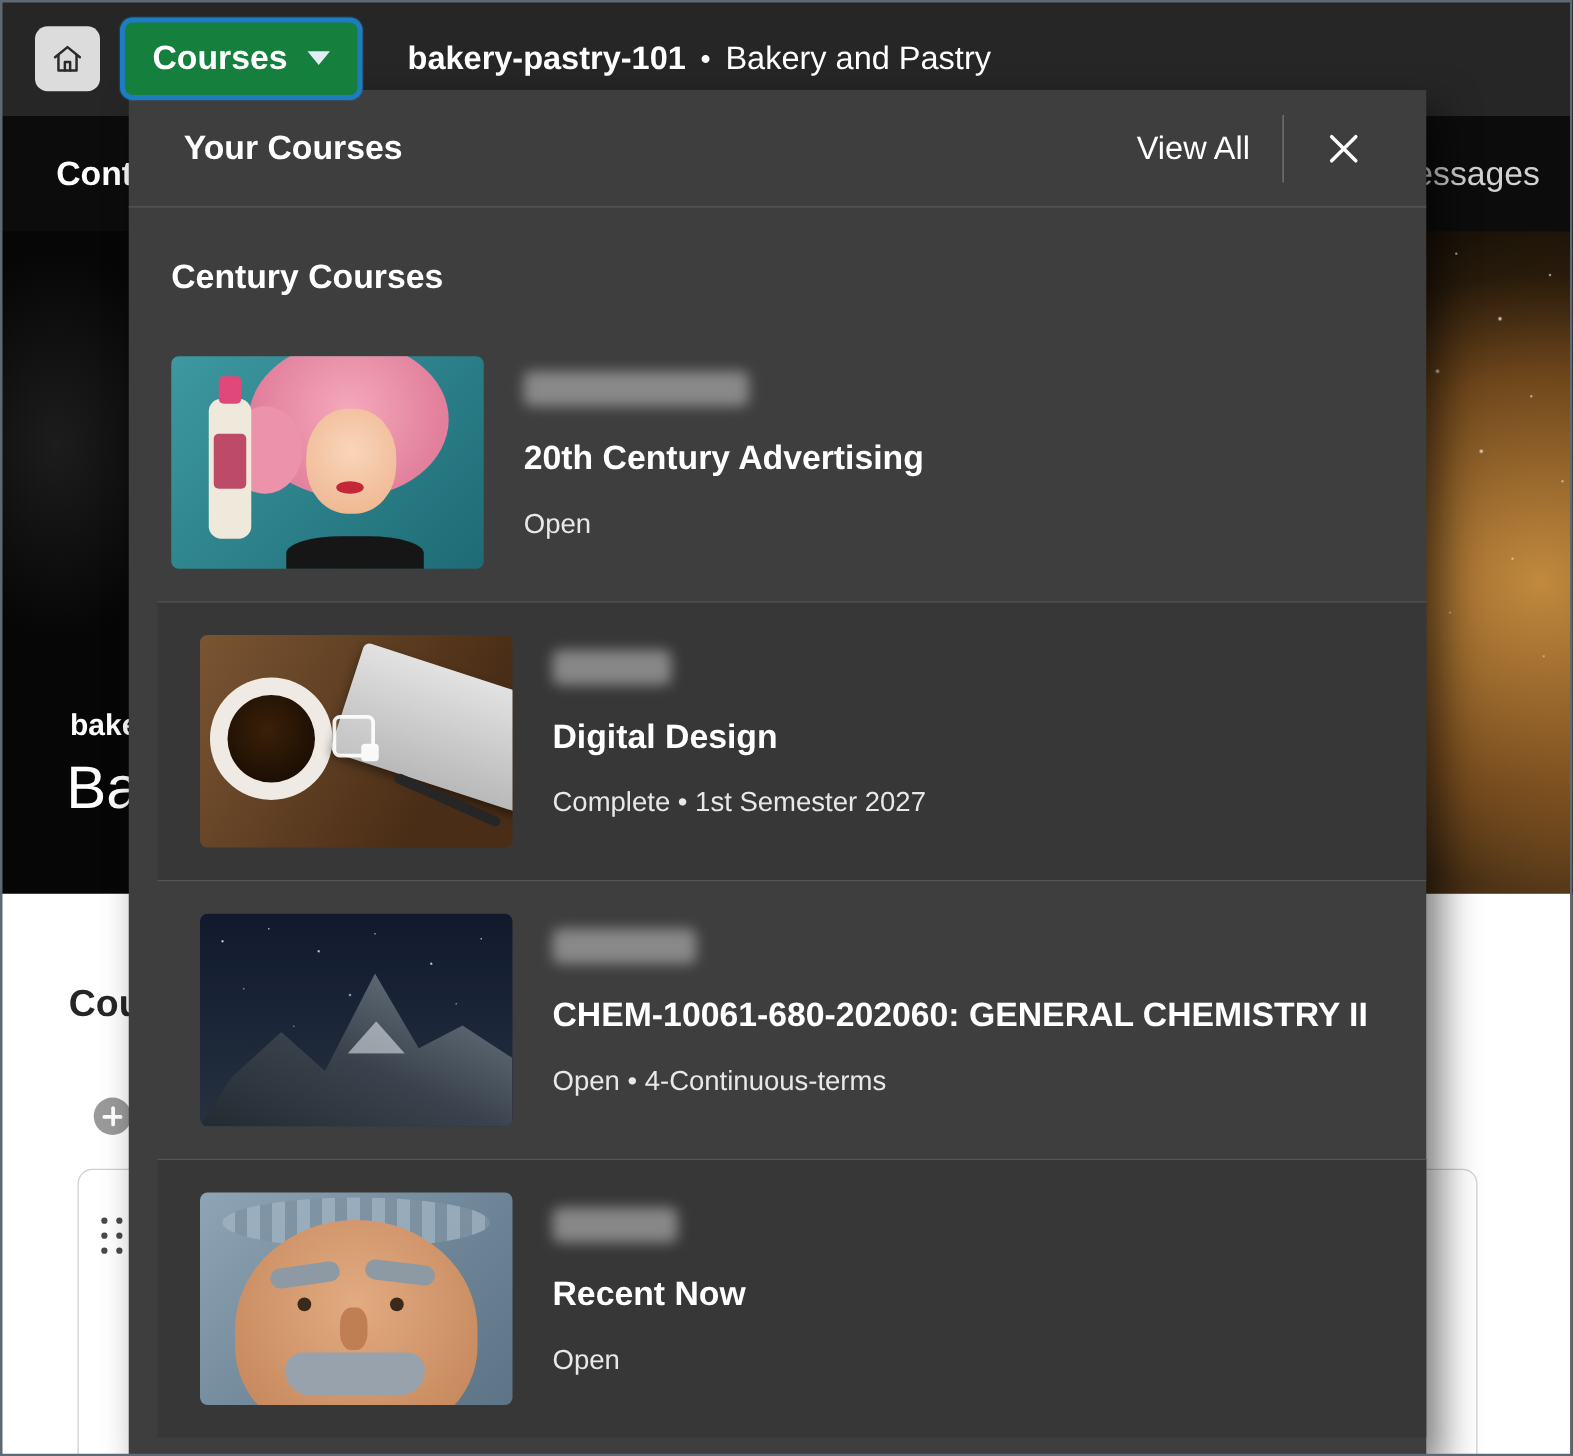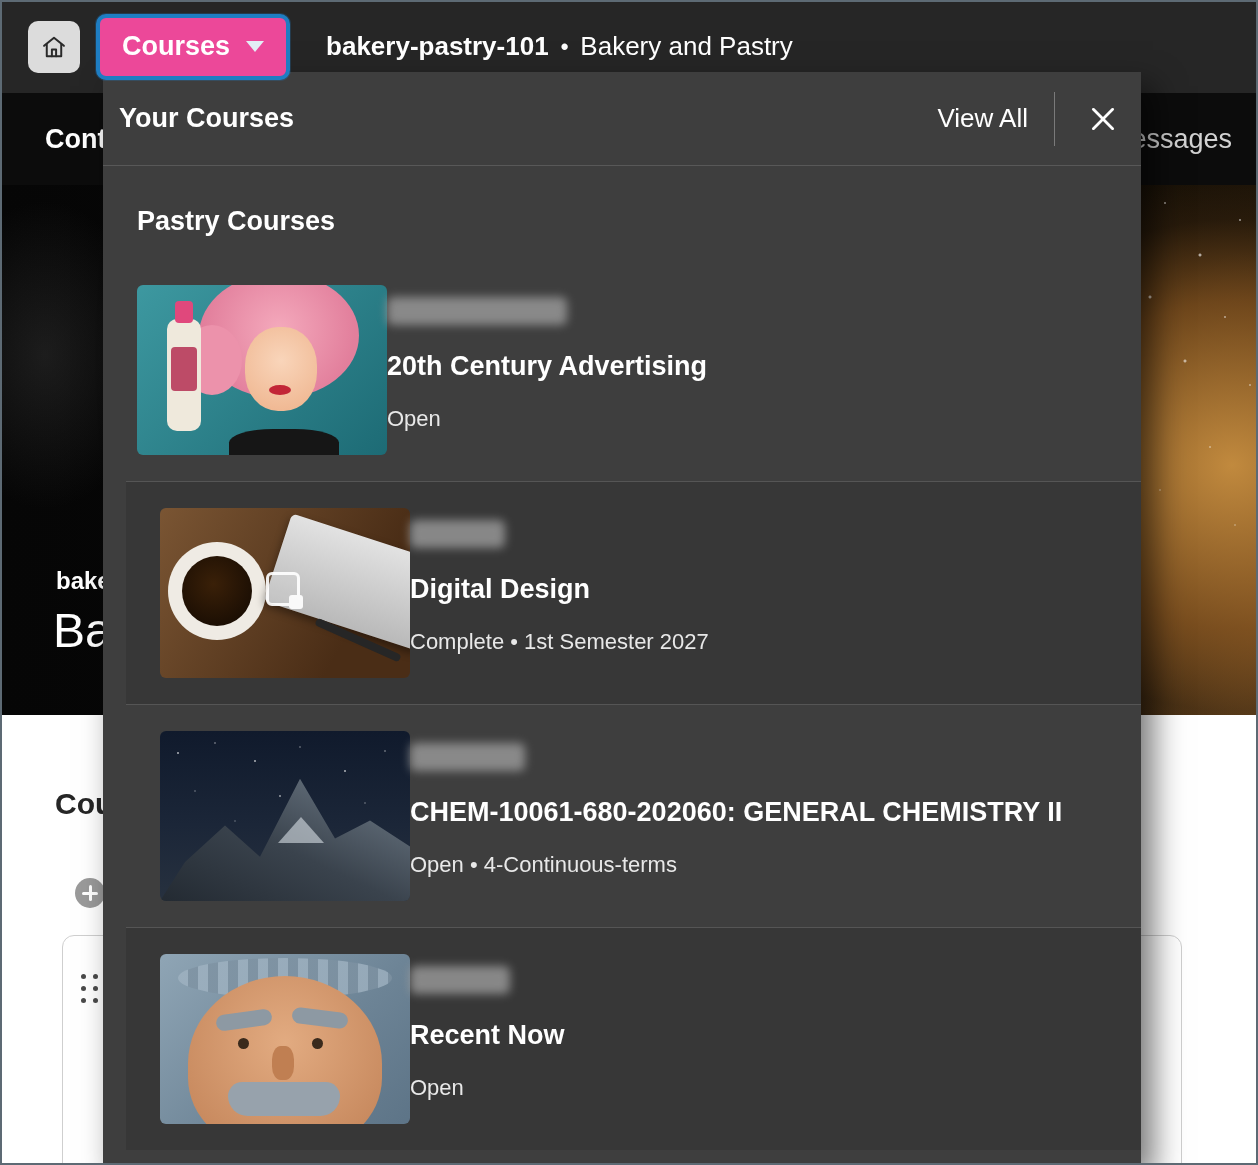--- a/index.html
+++ b/index.html
@@ -8,21 +8,21 @@
 
   
   .frame { position:absolute; inset:0; border:2px solid #5d6a74; z-index:99; pointer-events:none; }
 
   
   .topbar { position:absolute; left:0; top:0; width:1258px; height:93px; background:#262626;
             display:flex; align-items:center; padding-left:28px; }
   .home-btn { width:52px; height:52px; background:#dcdcdc; border-radius:10px;
               display:flex; align-items:center; justify-content:center; cursor:pointer; }
   .courses-btn { position:relative; z-index:20; margin-left:16px; height:66px;
-                 border:4px solid #1e7dc2; border-radius:10px; background:#ec4899;
+                 border:4px solid #1e7dc2; border-radius:10px; background:#15803d;
                  display:flex; align-items:center; gap:16px; padding:0 22px;
                  color:#fff; font-size:27px; font-weight:600; cursor:pointer;
                  box-shadow:0 0 0 1px rgba(30,125,194,.25); }
   .caret-down { width:0; height:0; border-left:9px solid transparent; border-right:9px solid transparent;
                 border-top:11px solid #e3edf5; }
   .breadcrumb { margin-left:36px; color:#fff; font-size:26px; display:flex; align-items:center; gap:12px; }
   .breadcrumb .code { font-weight:700; }
   .breadcrumb .sep { font-weight:700; font-size:22px; }
 
   
@@ -67,31 +67,31 @@
   .add-circle::after  { content:""; position:absolute; left:13.5px; top:7px; width:3px; height:16px; background:#fff; border-radius:2px; }
   .content-card { position:absolute; left:62px; top:220px; width:1120px; height:400px;
                   background:#fff; border:1px solid #cfcfcf; border-radius:12px; }
   .grip { position:absolute; left:18px; top:38px; display:grid; grid-template-columns:repeat(2,5px);
           grid-gap:7px; cursor:grab; }
   .grip i { width:5px; height:5px; border-radius:50%; background:#4a4a4a; }
 
   
   .panel { position:absolute; left:103px; top:72px; width:1038px; height:1093px; z-index:10;
            background:#3e3e3e; box-shadow:12px 14px 30px rgba(0,0,0,.55); color:#fff; }
-  .panel-header { height:94px; padding:0 16px; display:flex; align-items:center; justify-content:space-between;
+  .panel-header { height:94px; padding:0 44px; display:flex; align-items:center; justify-content:space-between;
                   border-bottom:1px solid #585858; }
   .panel-title { font-size:27px; font-weight:700; }
   .header-right { display:flex; align-items:center; gap:26px; }
   .view-all { font-size:26px; color:#fff; cursor:pointer; }
   .vdiv { width:1px; height:54px; background:#7a7a7a; }
   .close-btn { width:44px; height:44px; display:flex; align-items:center; justify-content:center; cursor:pointer; }
   .section-heading { margin:40px 0 0 34px; font-size:27px; font-weight:700; }
 
   .rows { margin-top:22px; }
-  .course-row { display:flex; padding:26px 34px; cursor:pointer; }
+  .course-row { display:flex; gap:32px; padding:26px 34px; cursor:pointer; }
   .course-row + .course-row { border-top:1px solid #555;margin-left:23px; }
   .course-row:nth-of-type(even) { background:#373737; }
 
   .thumb { width:250px; height:170px; border-radius:6px; position:relative; overflow:hidden; flex-shrink:0; }
   .course-info { display:flex; flex-direction:column; padding-top:12px; min-width:0; }
   .pill { height:28px; border-radius:6px; background:#9c9c9c; filter:blur(5px); opacity:.8; margin-bottom:26px; }
   .pill-1 { width:180px; } .pill-2 { width:95px; } .pill-3 { width:115px; } .pill-4 { width:100px; }
   .course-title { font-size:27px; font-weight:700; color:#fff; margin-bottom:24px; white-space:nowrap; }
   .course-status { font-size:22px; color:#e8e8e8; }
 
@@ -223,21 +223,21 @@
         <span>
           <svg width="30" height="30" viewBox="0 0 28 28" stroke="#fff" stroke-width="2.6" stroke-linecap="round">
             <line x1="5" y1="5" x2="23" y2="23"></line>
             <line x1="23" y1="5" x2="5" y2="23"></line>
           </svg>
         </span>
       </span>
     </span>
   </div>
 
-  <div class="section-heading">Pastry Courses</div>
+  <div class="section-heading">Century Courses</div>
 
   <div class="rows">
 
     <div class="course-row">
       <div class="thumb t-advert">
         <div class="hair"></div>
           <div class="hair2"></div>
           <div class="face"></div>
           <div class="lips"></div>
         <div class="bottle"></div>

